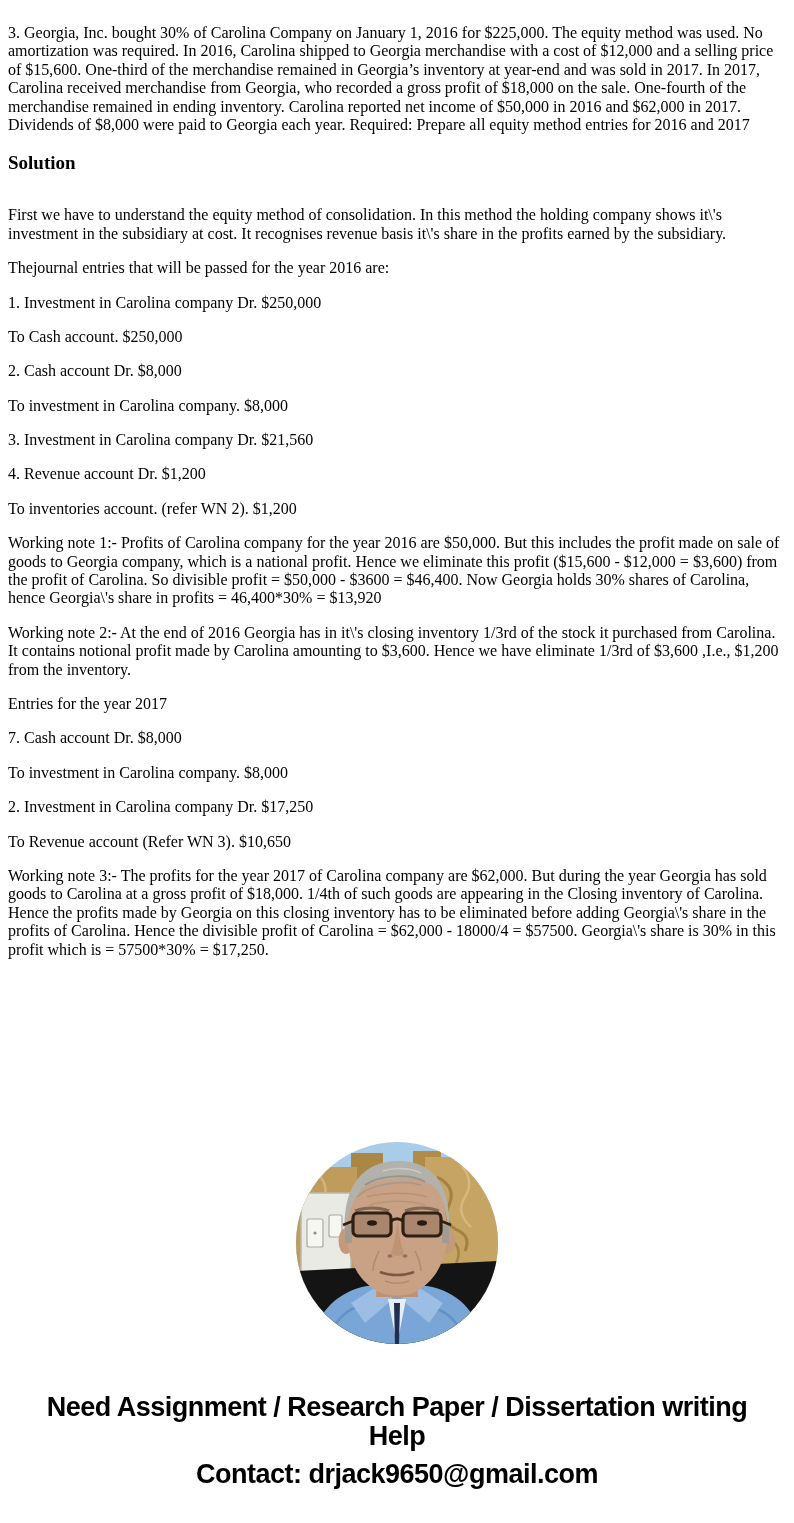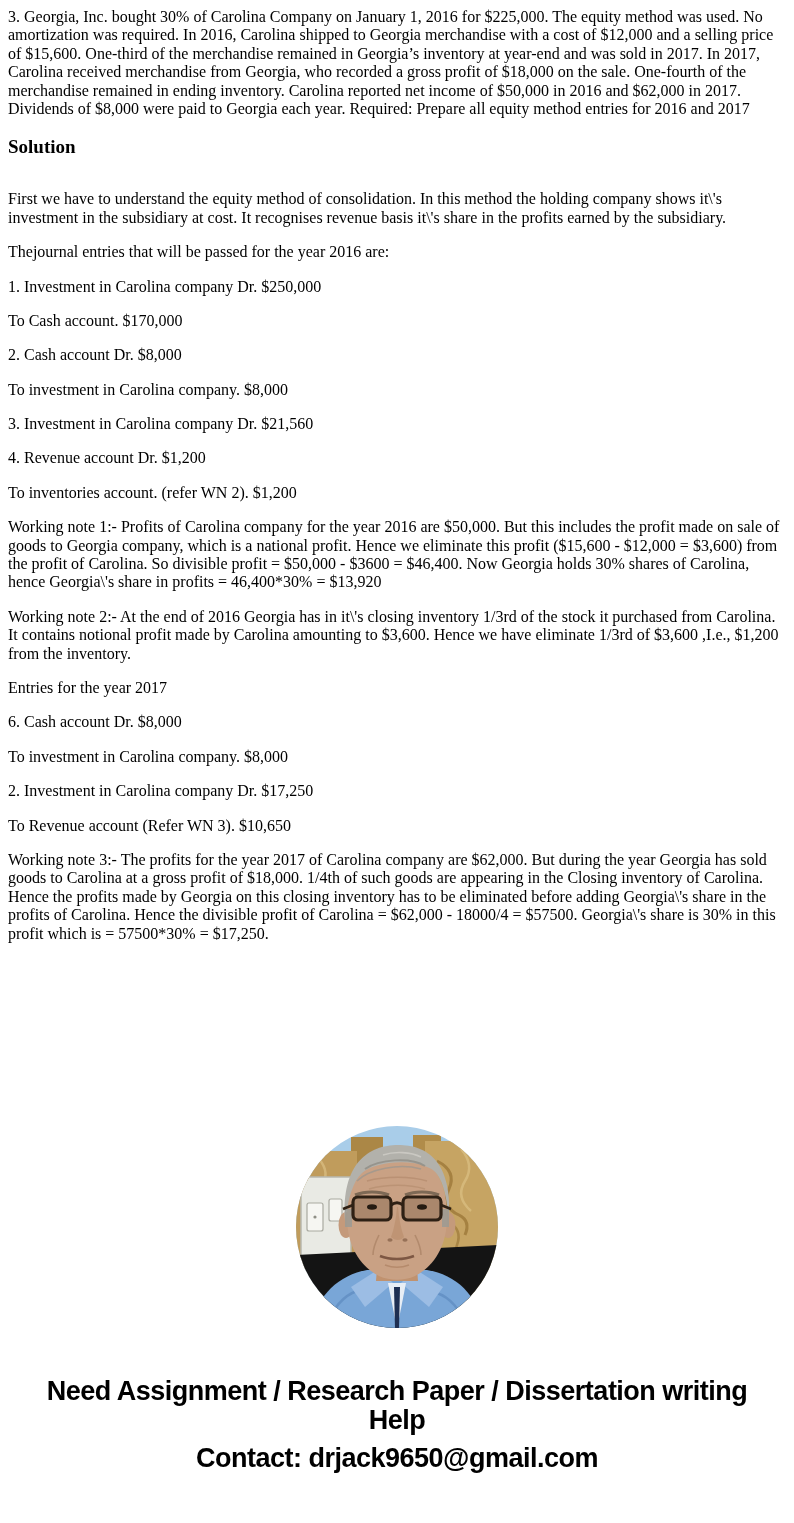--- a/index.html
+++ b/index.html
@@ -8,21 +8,21 @@
     color: #000000;
     font-family: "Liberation Serif", "DejaVu Serif", serif;
     font-size: 16px;
     min-height: 1505px;
   }
   .doc { width: 100%; }
   p.para, p.question {
     margin: 16px 0;
     line-height: 1.15;
   }
-  p.question { margin-top: 0; }
+  p.question { margin-top: 16px; }
   h3.solution-heading {
     font-size: 19px;
     font-weight: bold;
     margin: 18px 0 32px 0;
     font-family: "Liberation Serif", "DejaVu Serif", serif;
   }
   .avatar-section {
     margin-top: 182px;
     display: flex;
     justify-content: center;
@@ -57,40 +57,40 @@
   <h3 class="solution-heading">Solution</h3>
 
   <div>
 
       <p class="para">First we have to understand the equity method of consolidation. In this method the holding company shows it\'s investment in the subsidiary at cost. It recognises revenue basis it\'s share in the profits earned by the subsidiary.</p>
 
       <p class="para">Thejournal entries that will be passed for the year 2016 are:</p>
 
       <p class="para">1. Investment in Carolina company Dr. $250,000</p>
 
-      <p class="para">To Cash account. $170,000</p>
+      <p class="para">To Cash account. $250,000</p>
 
       <p class="para">2. Cash account Dr. $8,000</p>
 
       <p class="para">To investment in Carolina company. $8,000</p>
 
       <p class="para">3. Investment in Carolina company Dr. $21,560</p>
 
 
       <p class="para">4. Revenue account Dr. $1,200</p>
 
       <p class="para">To inventories account. (refer WN 2). $1,200</p>
 
       <p class="para">Working note 1:- Profits of Carolina company for the year 2016 are $50,000. But this includes the profit made on sale of goods to Georgia company, which is a national profit. Hence we eliminate this profit ($15,600 - $12,000 = $3,600) from the profit of Carolina. So divisible profit = $50,000 - $3600 = $46,400. Now Georgia holds 30% shares of Carolina, hence Georgia\'s share in profits = 46,400*30% = $13,920</p>
 
       <p class="para">Working note 2:- At the end of 2016 Georgia has in it\'s closing inventory 1/3rd of the stock it purchased from Carolina. It contains notional profit made by Carolina amounting to $3,600. Hence we have eliminate 1/3rd of $3,600 ,I.e., $1,200 from the inventory.</p>
 
       <p class="para">Entries for the year 2017</p>
 
-      <p class="para">6. Cash account Dr. $8,000</p>
+      <p class="para">7. Cash account Dr. $8,000</p>
 
       <p class="para">To investment in Carolina company. $8,000</p>
 
       <p class="para">2. Investment in Carolina company Dr. $17,250</p>
 
       <p class="para">To Revenue account (Refer WN 3). $10,650</p>
 
       <p class="para">Working note 3:- The profits for the year 2017 of Carolina company are $62,000. But during the year Georgia has sold goods to Carolina at a gross profit of $18,000. 1/4th of such goods are appearing in the Closing inventory of Carolina. Hence the profits made by Georgia on this closing inventory has to be eliminated before adding Georgia\'s share in the profits of Carolina. Hence the divisible profit of Carolina = $62,000 - 18000/4 = $57500. Georgia\'s share is 30% in this profit which is = 57500*30% = $17,250.</p>
     </div>
 

